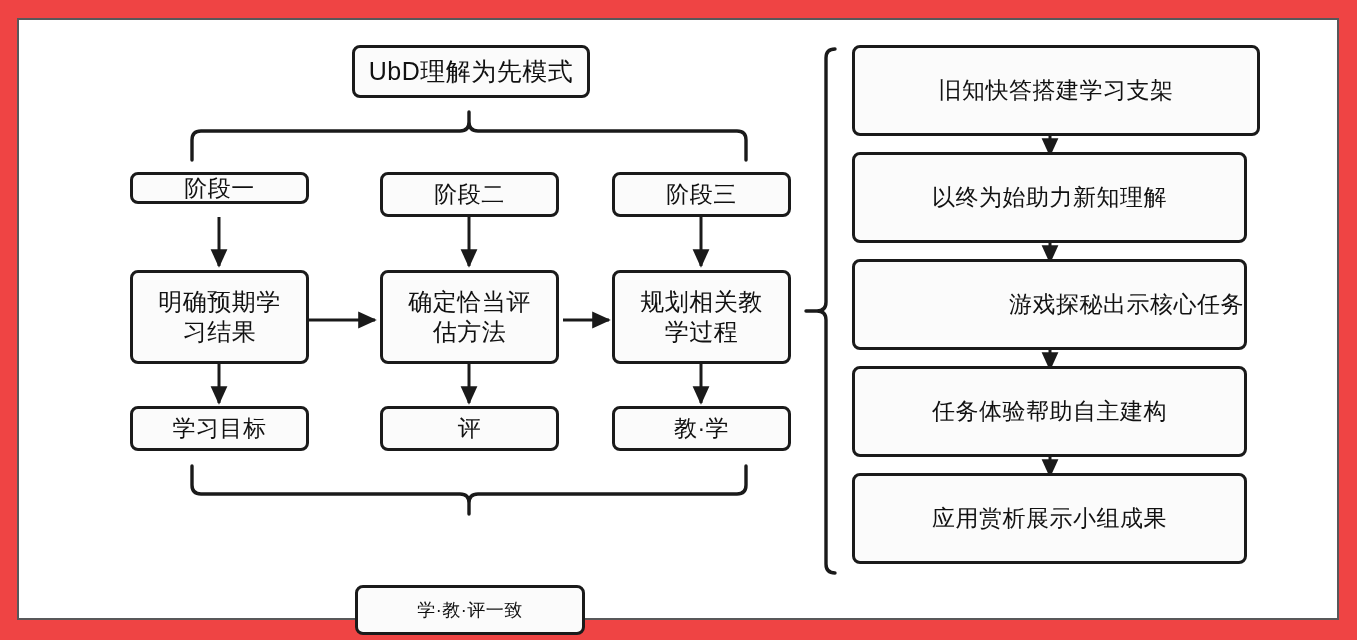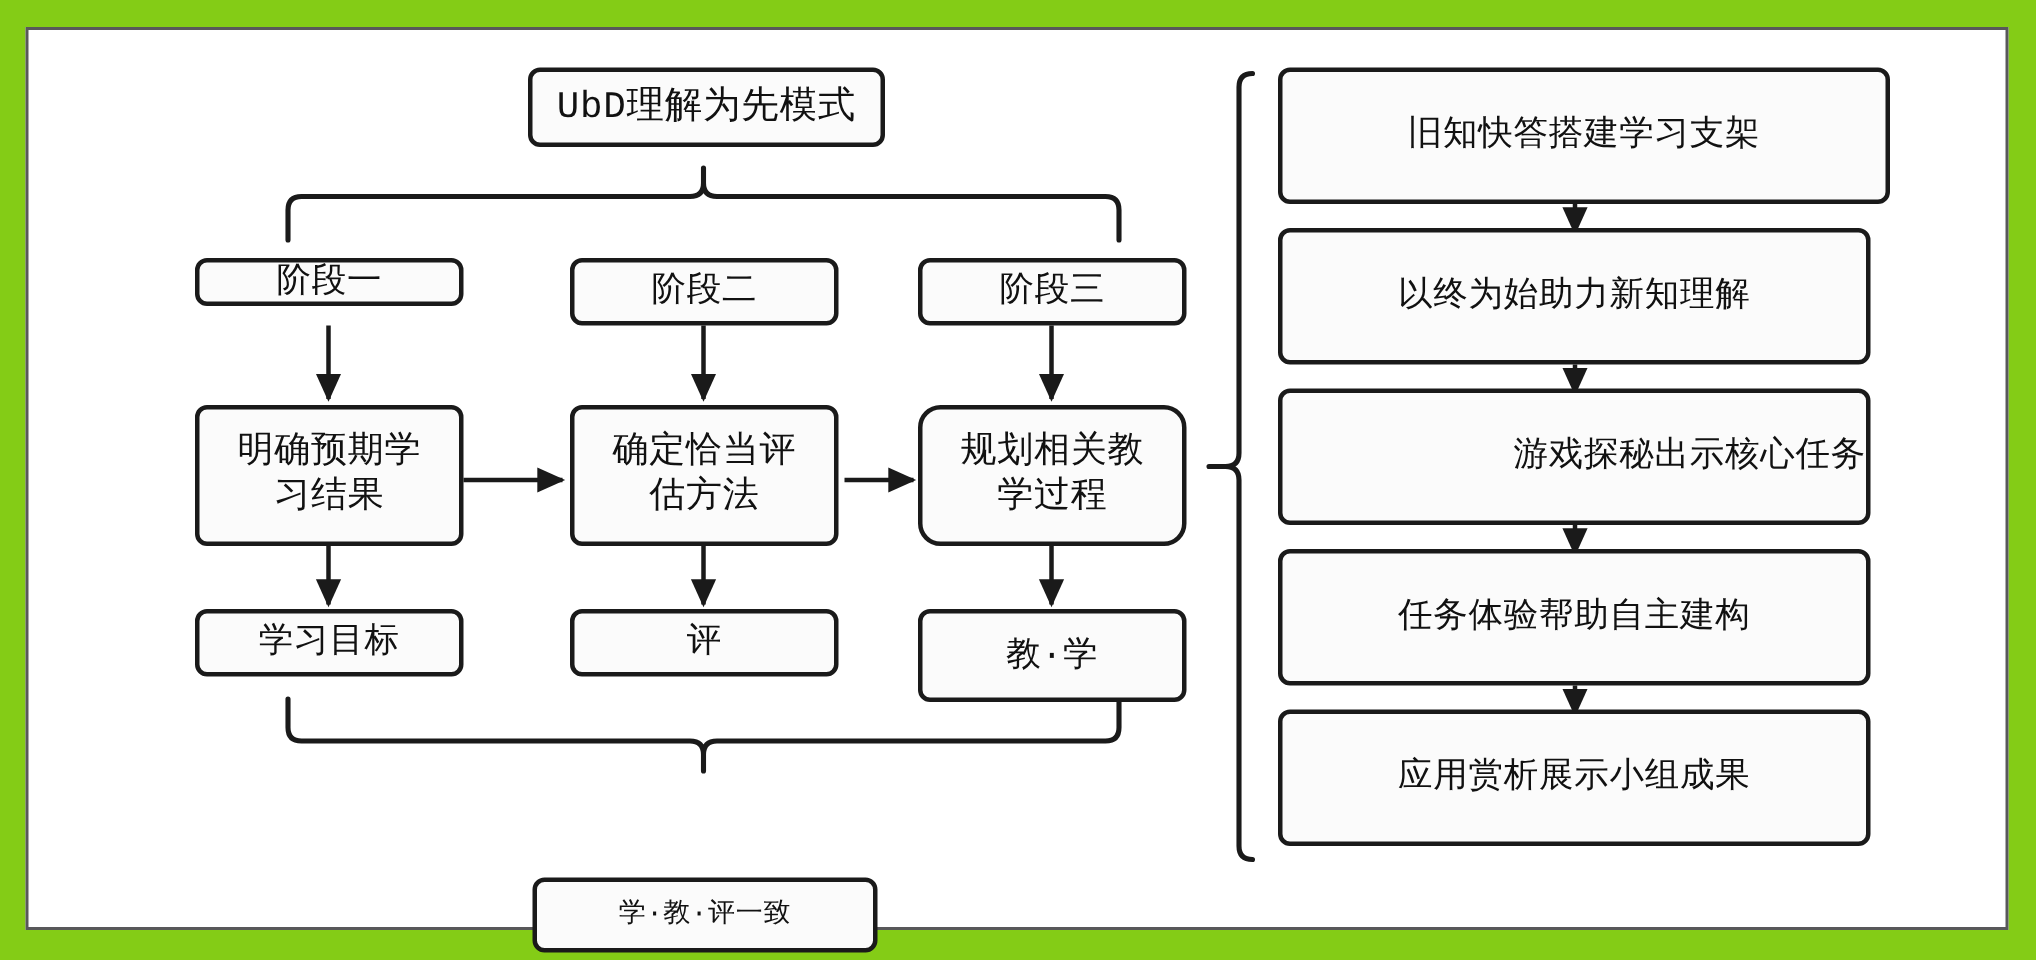--- a/index.html
+++ b/index.html
@@ -10,22 +10,21 @@
   body {
     width: 1357px;
     height: 640px;
     font-family: "Liberation Sans", "DejaVu Sans", sans-serif;
     overflow: hidden;
   }
   #canvas {
     position: relative;
     width: 1357px;
     height: 640px;
-    background: #84cc16;
-    font-family: Liberation Mono, monospace;
+    background: #ef4444;
   }
   
   #outer-frame {
     position: absolute;
     left: 17px;
     top: 18px;
     width: 1322px;
     height: 602px;
     border: 2px solid #58585a;
     background: #ffffff;
@@ -116,31 +115,31 @@
   <div class="node node-stage" style="left:612px; top:172px; width:179px; height:45px;">
     <span>阶段三</span>
   </div>
 
   <div class="node node-main" style="left:130px; top:270px; width:179px; height:94px; padding:12px 16px;">
     <span>明确预期学习结果</span>
   </div>
   <div class="node node-main" style="left:380px; top:270px; width:179px; height:94px; padding:1px 16px;">
     <span>确定恰当评估方法</span>
   </div>
-  <div class="node node-main" style="left:612px; top:270px; width:179px; height:94px; padding:0 14px;border-radius:15px;">
+  <div class="node node-main" style="left:612px; top:270px; width:179px; height:94px; padding:0 14px;">
     <span>规划相关教学过程</span>
   </div>
 
   <div class="node node-out" style="left:130px; top:406px; width:179px; height:45px;">
     <span>学习目标</span>
   </div>
   <div class="node node-out" style="left:380px; top:406px; width:179px; height:45px;">
     <span>评</span>
   </div>
-  <div class="node node-out" style="left:612px; top:406px; width:179px; height:62px;">
+  <div class="node node-out" style="left:612px; top:406px; width:179px; height:45px;">
     <span>教·学</span>
   </div>
 
   <div class="node node-sum" style="left:355px; top:537px; width:230px; height:50px;">
     <span>学·教·评一致</span>
   </div>
 
   <div class="node node-right" style="left:852px; top:45px; width:408px; height:91px;">
     <span>旧知快答搭建学习支架</span>
   </div>

